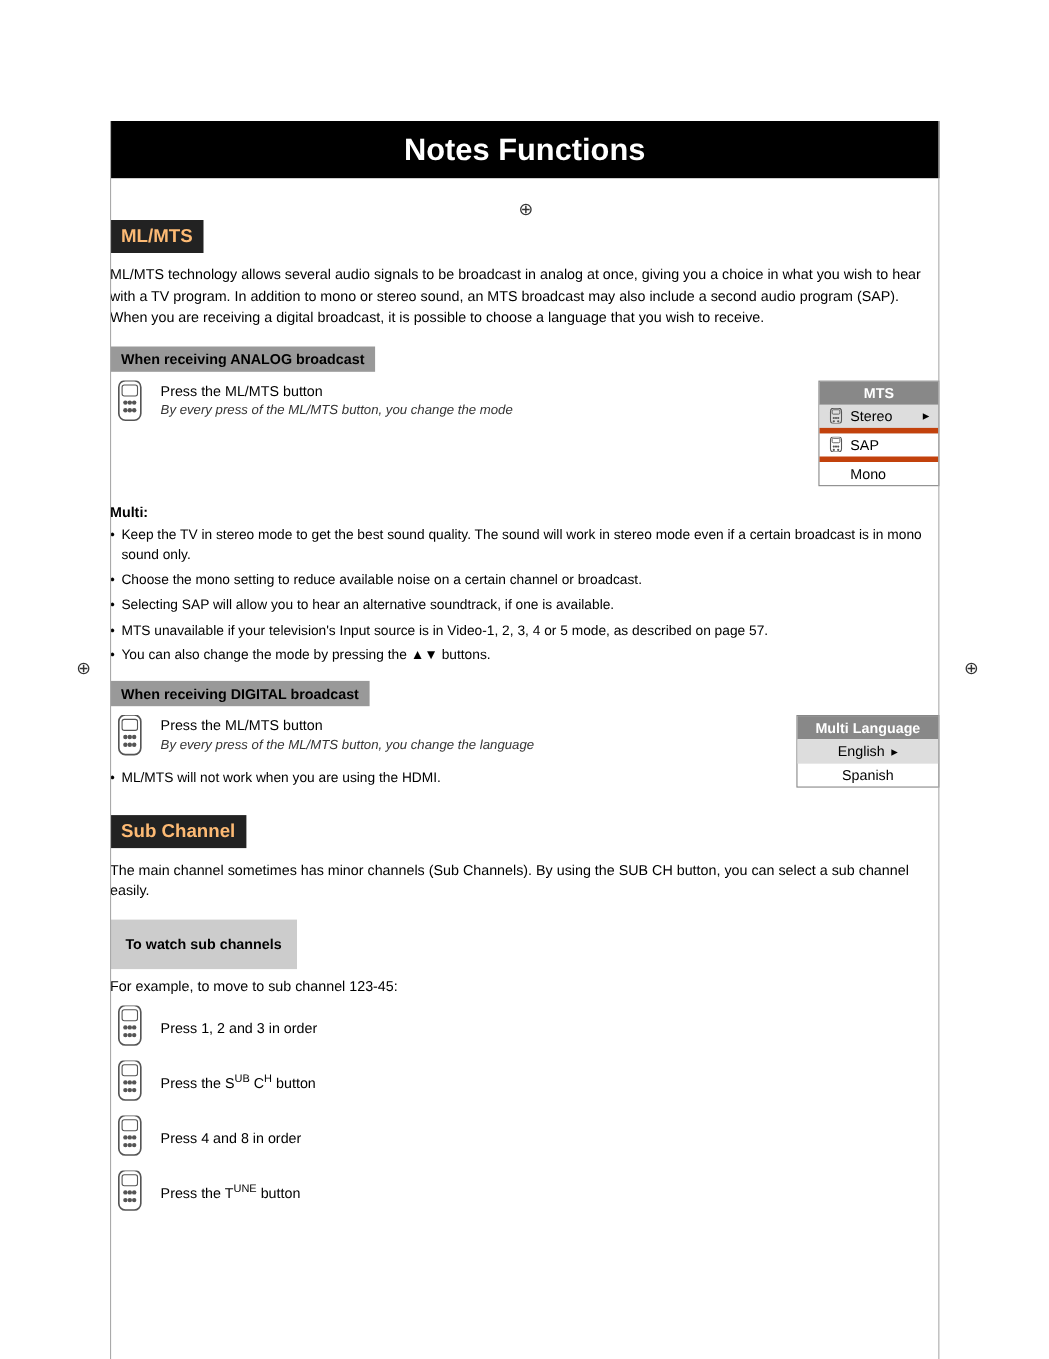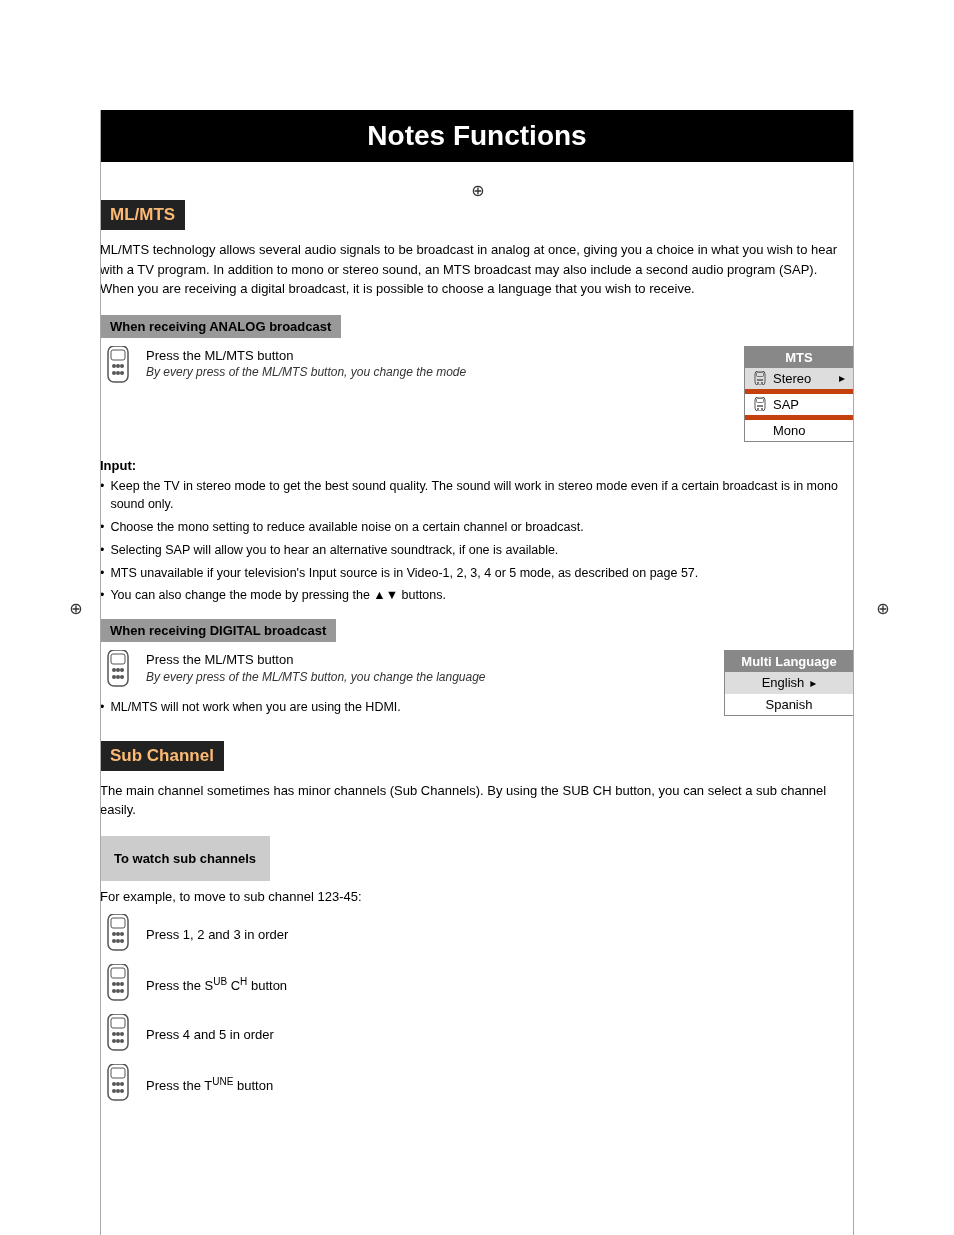--- a/index.html
+++ b/index.html
@@ -314,21 +314,21 @@
                 <span style="width:14px;display:inline-block;"></span>
                 <span>Mono</span>
               </div>
             </div>
           </div>
         </div>
       </div>
 
       
       <div class="notes-section">
-        <div class="notes-title">Input:</div>
+        <div class="notes-title">Multi:</div>
         <div class="note-item">
           <span class="bullet">•</span>
           <span>Keep the TV in stereo mode to get the best sound quality. The sound will work in stereo mode even if a certain broadcast is in mono sound only.</span>
         </div>
         <div class="note-item">
           <span class="bullet">•</span>
           <span>Choose the mono setting to reduce available noise on a certain channel or broadcast.</span>
         </div>
         <div class="note-item">
           <span class="bullet">•</span>
@@ -433,21 +433,21 @@
           <svg class="remote-svg" width="36" height="42" viewBox="0 0 36 42">
             <rect x="8" y="0" width="20" height="36" rx="6" ry="6" fill="none" stroke="#555" stroke-width="1.5"></rect>
             <rect x="11" y="4" width="14" height="10" rx="2" fill="none" stroke="#555" stroke-width="1"></rect>
             <circle cx="14" cy="20" r="2" fill="#555"></circle>
             <circle cx="22" cy="20" r="2" fill="#555"></circle>
             <circle cx="14" cy="27" r="2" fill="#555"></circle>
             <circle cx="22" cy="27" r="2" fill="#555"></circle>
             <circle cx="18" cy="20" r="2" fill="#555"></circle>
             <circle cx="18" cy="27" r="2" fill="#555"></circle>
           </svg>
-          <span class="step-text">Press 4 and 5 in order</span>
+          <span class="step-text">Press 4 and 8 in order</span>
         </div>
 
         
         <div class="sub-step-row">
           <svg class="remote-svg" width="36" height="42" viewBox="0 0 36 42">
             <rect x="8" y="0" width="20" height="36" rx="6" ry="6" fill="none" stroke="#555" stroke-width="1.5"></rect>
             <rect x="11" y="4" width="14" height="10" rx="2" fill="none" stroke="#555" stroke-width="1"></rect>
             <circle cx="14" cy="20" r="2" fill="#555"></circle>
             <circle cx="22" cy="20" r="2" fill="#555"></circle>
             <circle cx="14" cy="27" r="2" fill="#555"></circle>

